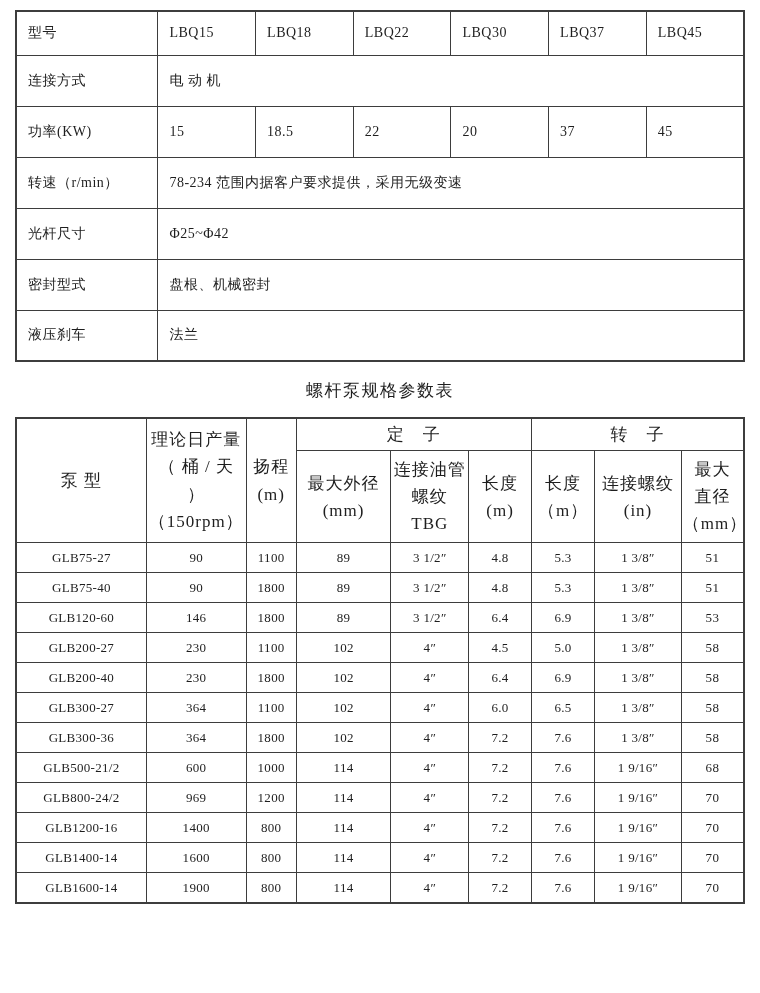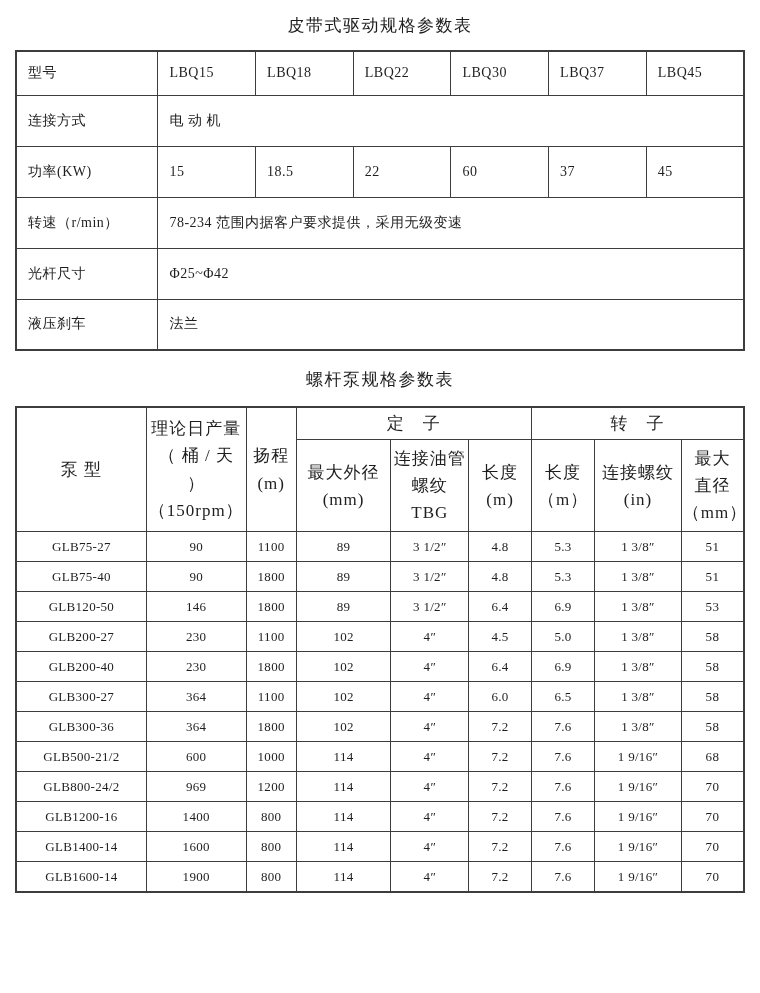--- a/index.html
+++ b/index.html
@@ -63,21 +63,20 @@
     height:27px;
     padding:1px 2px;
     letter-spacing:0.3px;
   }
 </style>
 </head>
 <body>
 
 <div class="doc">
 
-  <h1 class="tbl-title title-gap1">皮带式驱动规格参数表</h1>
 
   <table class="t1">
     <colgroup>
       <col style="width:19.5%">
         <col style="width:13.42%">
         <col style="width:13.42%">
       <col style="width:13.42%">
         <col style="width:13.42%">
         <col style="width:13.42%">
         <col style="width:13.42%">
@@ -94,31 +93,35 @@
       </tr>
       <tr>
         <td>连接方式</td>
         <td colspan="6">电 动 机</td>
       </tr>
       <tr>
         <td>功率(KW)</td>
         <td>15</td>
         <td>18.5</td>
         <td>22</td>
-        <td>60</td>
+        <td>20</td>
         <td>37</td>
         <td>45</td>
       </tr>
       <tr>
         <td>转速（r/min）</td>
         <td colspan="6">78-234 范围内据客户要求提供，采用无级变速</td>
       </tr>
       <tr>
         <td>光杆尺寸</td>
         <td colspan="6">Φ25~Φ42</td>
+      </tr>
+      <tr>
+        <td>密封型式</td>
+        <td colspan="6">盘根、机械密封</td>
       </tr>
       <tr>
         <td>液压刹车</td>
         <td colspan="6">法兰</td>
       </tr>
     </tbody>
   </table>
 
   <h2 class="tbl-title title-gap2">螺杆泵规格参数表</h2>
 
@@ -194,21 +197,21 @@
           <td>90</td>
           <td>1800</td>
           <td>89</td>
           <td>3 1/2″</td>
           <td>4.8</td>
           <td>5.3</td>
           <td>1 3/8″</td>
           <td>51</td>
         </tr>
         <tr>
-          <td>GLB120-50</td>
+          <td>GLB120-60</td>
           <td>146</td>
           <td>1800</td>
           <td>89</td>
           <td>3 1/2″</td>
           <td>6.4</td>
           <td>6.9</td>
           <td>1 3/8″</td>
           <td>53</td>
         </tr>
         <tr>

